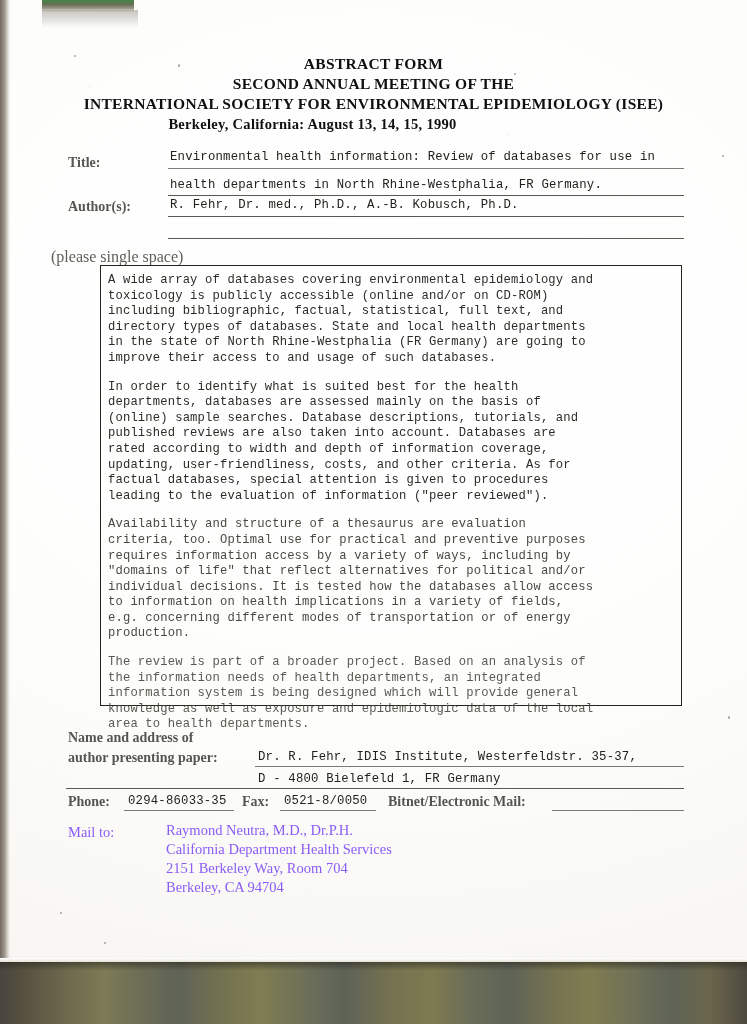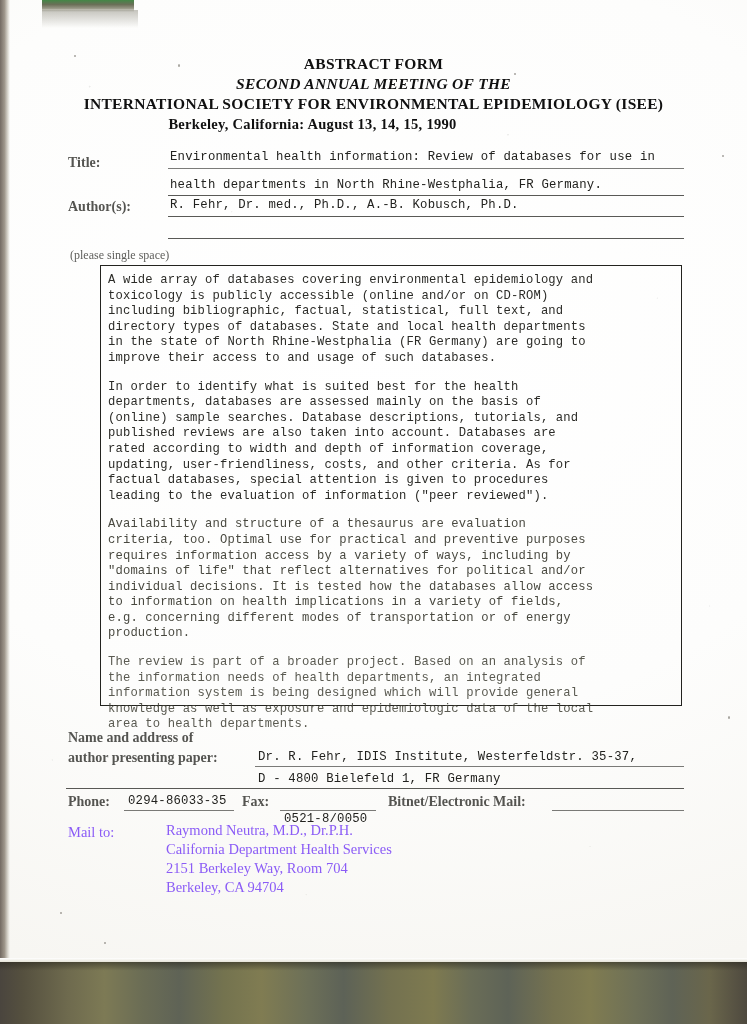--- a/index.html
+++ b/index.html
@@ -103,21 +103,21 @@
 
   
   .hdr {
     text-align: center;
     font-family: "Liberation Serif", "DejaVu Serif", serif;
     font-weight: bold;
     letter-spacing: .3px;
     color: #101010;
   }
   #hdr-line1 { position: absolute; left: 0; top: 55px;  width: 747px; font-size: 15.5px; }
-  #hdr-line2 { position: absolute; left: 0; top: 75px;  width: 747px; font-size: 15.5px; font-style: italic; }
+  #hdr-line2 { position: absolute; left: 0; top: 75px;  width: 747px; font-size: 15.5px; }
   #hdr-line3 { position: absolute; left: 0; top: 95px;  width: 747px; font-size: 15.5px; }
   #hdr-line4 { position: absolute; left: 0; top: 116px; width: 625px; font-size: 14.5px; }
 
   
   .form-label {
     position: absolute;
     font-family: "Liberation Serif", "DejaVu Serif", serif;
     font-weight: bold;
     font-size: 14px;
     color: #30302c;
@@ -226,21 +226,21 @@
 
   <div class="tw" style="left:170px; top:178px;">health departments in North Rhine-Westphalia, FR Germany.</div>
   <div class="rule" style="left:168px; top:195px; width:516px;"></div>
 
   <div class="form-label" style="left:68px; top:199px;">Author(s):</div>
 
   <div class="tw" style="left:170px; top:198px;">R. Fehr, Dr. med., Ph.D., A.-B. Kobusch, Ph.D.</div>
   <div class="rule" style="left:168px; top:216px; width:516px;"></div>
   <div class="rule" style="left:168px; top:238px; width:516px;"></div>
 
-  <div class="form-label" style="left:70px; top:248px; font-weight:normal; font-size:12px; opacity:.78;">(please single space)</div>
+  <div class="form-label" style="left:51px; top:248px; font-weight:normal; font-size:16px; opacity:.78;">(please single space)</div>
 
   <div id="abstract-box"></div>
 
   <div id="abstract-text">
     <p class="fade-1">A wide array of databases covering environmental epidemiology and
 toxicology is publicly accessible (online and/or on CD-ROM)
 including bibliographic, factual, statistical, full text, and
 directory types of databases. State and local health departments
 in the state of North Rhine-Westphalia (FR Germany) are going to
 improve their access to and usage of such databases.</p>
@@ -274,21 +274,21 @@
   <div class="rule thin" style="left:255px; top:766px; width:429px;"></div>
 
   <div class="tw" style="left:258px; top:772px;">D - 4800 Bielefeld 1, FR Germany</div>
   <div class="rule" style="left:66px; top:788px; width:618px;"></div>
 
   <div class="form-label" style="left:68px; top:794px;">Phone:</div>
   <div class="tw" style="left:128px; top:794px;">0294-86033-35</div>
   <div class="rule thin" style="left:124px; top:810px; width:110px;"></div>
 
   <div class="form-label" style="left:242px; top:794px;">Fax:</div>
-  <div class="tw" style="left:284px; top:812px;">0521-8/0050</div>
+  <div class="tw" style="left:284px; top:794px;">0521-8/0050</div>
   <div class="rule thin" style="left:280px; top:810px; width:96px;"></div>
 
   <div class="form-label" style="left:388px; top:794px;">Bitnet/Electronic Mail:</div>
   <div class="tw" style="left:556px; top:794px;"></div>
   <div class="rule thin" style="left:552px; top:810px; width:132px;"></div>
 
   <div class="mailto-line" style="left:68px; top:824px;">Mail to:</div>
 
   <div class="mailto-line" style="left:166px; top:822px;">Raymond Neutra, M.D., Dr.P.H.</div>
   <div class="mailto-line" style="left:166px; top:841px;">California Department Health Services</div>

